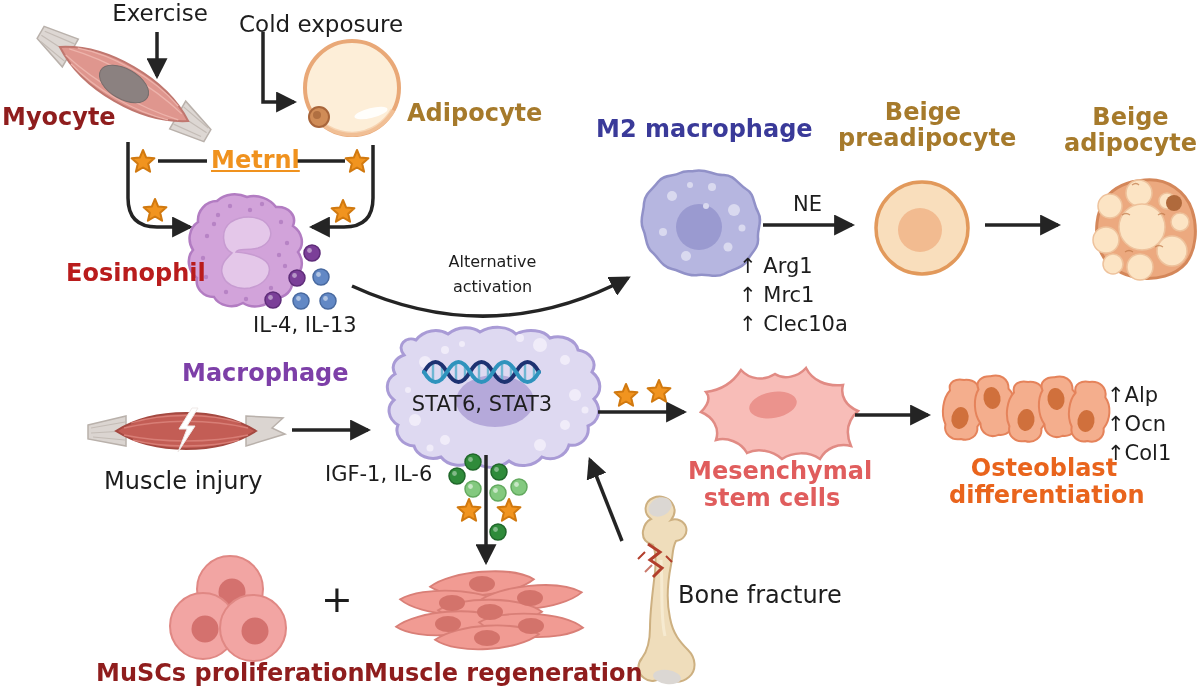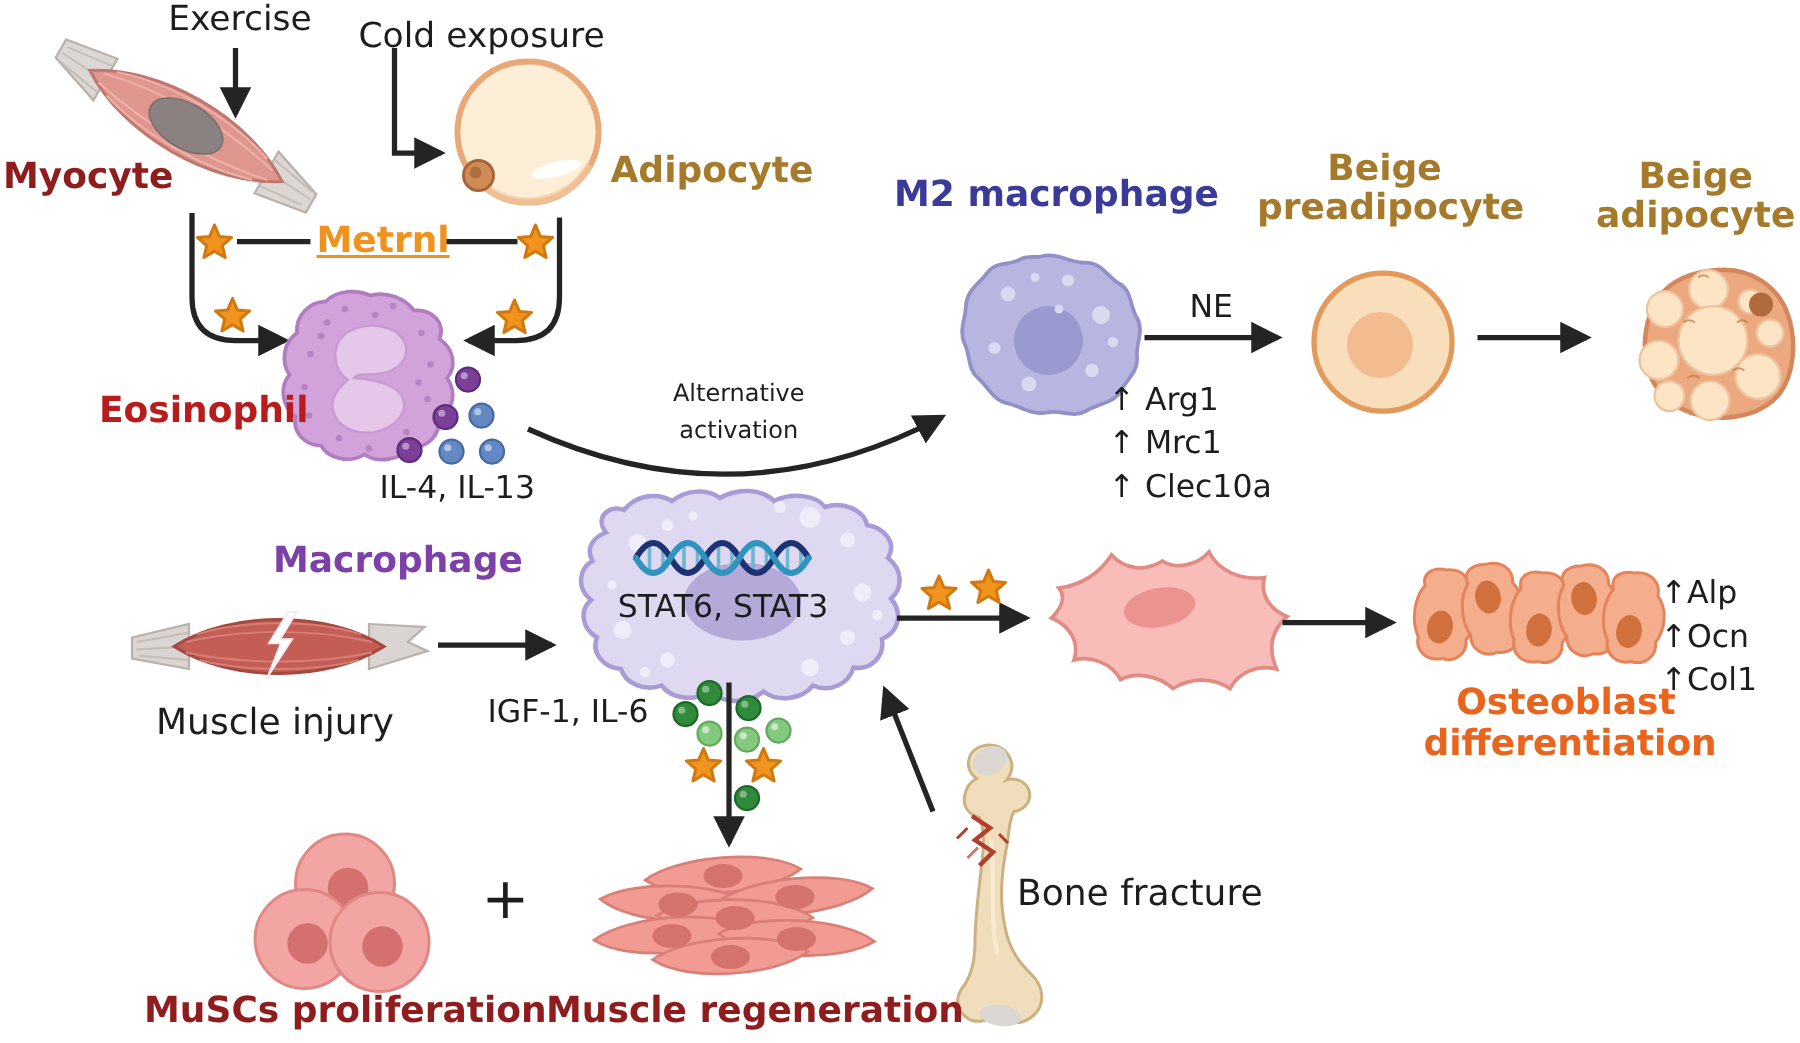--- a/index.html
+++ b/index.html
@@ -296,20 +296,22 @@
 <div class="lbl fs21" style="left:739px;top:313px;">↑ Clec10a</div>
 <div class="lbl fs21" style="left:793px;top:193px;">NE</div>
 <div class="lbl fs24 b c-gold ctr" style="left:838px;top:99px;width:170px;line-height:26px;">Beige
 preadipocyte</div>
 <div class="lbl fs24 b c-gold ctr" style="left:1063px;top:104px;width:135px;line-height:26px;">Beige
 adipocyte</div>
 <div class="lbl fs24 b c-purple" style="left:182px;top:360px;">Macrophage</div>
 <div class="lbl fs21 ctr" style="left:402px;top:393px;width:160px;">STAT6, STAT3</div>
 <div class="lbl fs24" style="left:104px;top:468px;">Muscle injury</div>
 <div class="lbl fs21" style="left:325px;top:463px;">IGF-1, IL-6</div>
+<div class="lbl fs24 b c-salmon ctr" style="left:688px;top:458px;width:168px;line-height:27px;">Mesenchymal
+stem cells</div>
 <div class="lbl fs24 b c-rust ctr" style="left:949px;top:455px;width:190px;line-height:27px;">Osteoblast
 differentiation</div>
 <div class="lbl fs21" style="left:1107px;top:384px;">↑Alp</div>
 <div class="lbl fs21" style="left:1107px;top:413px;">↑Ocn</div>
 <div class="lbl fs21" style="left:1107px;top:442px;">↑Col1</div>
 <div class="lbl fs24" style="left:678px;top:582px;">Bone fracture</div>
 <div class="lbl fs24 b c-red" style="left:96px;top:660px;">MuSCs proliferation</div>
 <div class="lbl" style="left:321px;top:578px;font-size:38px;">+</div>
 <div class="lbl fs24 b c-red" style="left:364px;top:660px;">Muscle regeneration</div>
 

